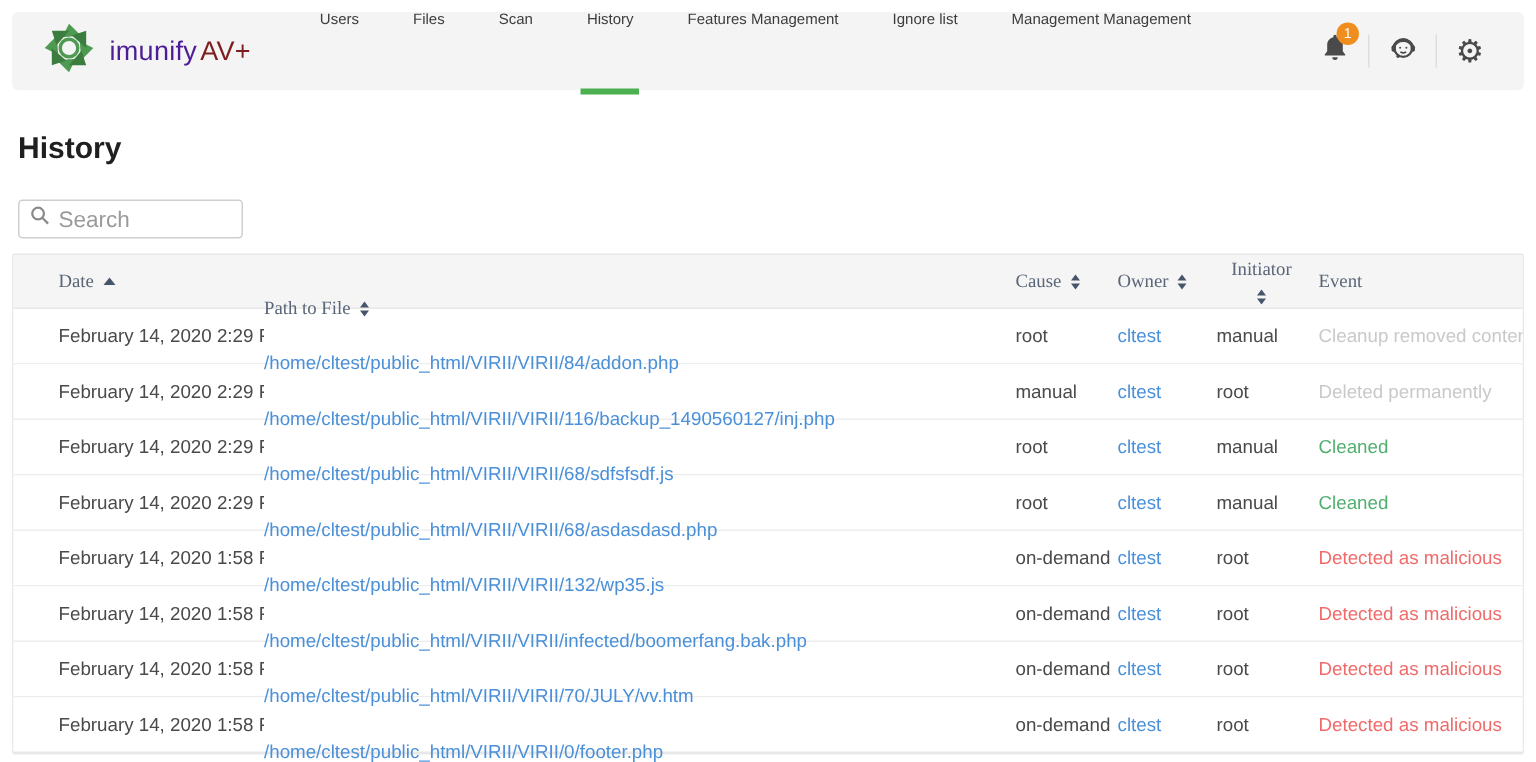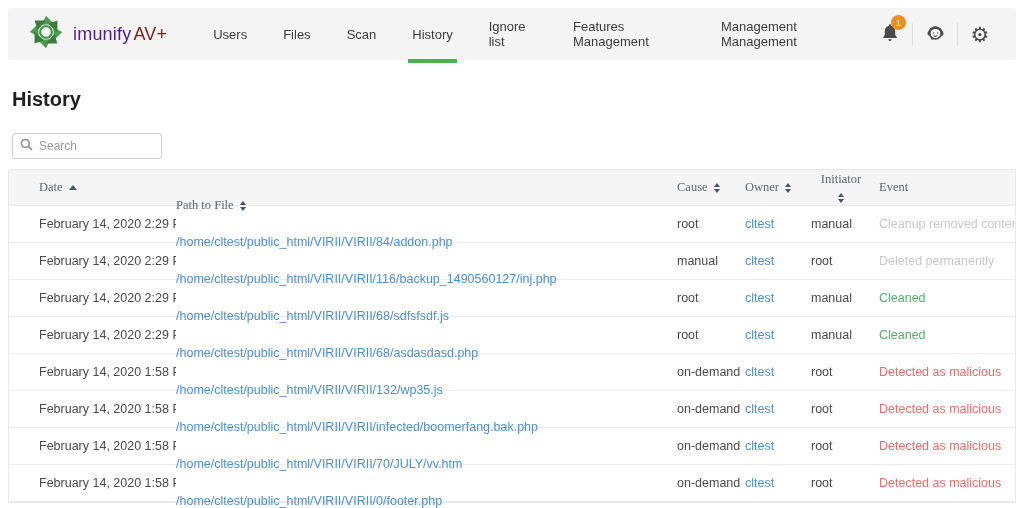--- a/index.html
+++ b/index.html
@@ -20,23 +20,23 @@
     align-items:center;
     padding:0 18px 0 20px;
     position:relative;
   }
   .brand{ display:flex; align-items:center; gap:9px; margin-right:28px; }
   .brand-text{ font-size:18px; letter-spacing:.2px; }
   .brand-light{ color:#4c1d95; font-weight:400; }
   .brand-bold{ color:#7f1d1d; font-weight:400; margin-left:2px; }
   .nav-tabs{ display:flex; align-items:stretch; height:52px; flex:1; }
   .nav-tab{
-    display:flex; align-items:center;
+    display:flex; align-items:flex-start;
     padding:0 18px;
-    font-size:13px; color:#3c3c3c;
+    font-size:10px; color:#3c3c3c;
     cursor:pointer; position:relative;
   }
   .nav-tab.active::after{
     content:"";
     position:absolute; left:14px; right:14px; bottom:-3px;
     height:4px; background:var(--accent-green,#4caf50);
   }
   .topbar-right{ display:flex; align-items:center; gap:0; }
   .icon-btn{
     position:relative;
@@ -62,21 +62,21 @@
     margin:22px 0 0 4px;
     width:150px; height:26px;
     border:1px solid #cfcfcf; border-radius:3px;
     background:#fff;
     display:flex; align-items:center;
     padding:0 7px; gap:6px;
   }
   .search-box input{
     border:none; outline:none; flex:1; min-width:0;
     font-family:"Liberation Sans",sans-serif;
-    font-size:12px; color:#444; background:transparent;
+    font-size:15px; color:#444; background:transparent;
   }
   .search-box input::placeholder{ color:#9a9a9a; }
   
   .table{ margin-top:10px; border:1px solid #e8e8e8; border-radius:2px; }
   .thead{
     display:flex; align-items:center;
     height:36px; background:#f5f5f5;
     padding-left:30px;
     border-bottom:1px solid #e8e8e8;
   }
@@ -145,24 +145,24 @@
       <div class="nav-tab">
       <span>Files</span>
     </div>
       <div class="nav-tab">
       <span>Scan</span>
     </div>
       <div class="nav-tab active">
       <span>History</span>
     </div>
       <div class="nav-tab">
+      <span>Features Management</span>
+    </div>
+      <div class="nav-tab">
       <span>Ignore list</span>
-    </div>
-      <div class="nav-tab">
-      <span>Features Management</span>
     </div>
       <div class="nav-tab">
       <span>Management Management</span>
     </div>
     </nav>
 
   <div class="topbar-right">
     <div class="icon-btn">
       <span>
         <svg width="18" height="19" viewBox="0 0 18 19" fill="#4a4a4a">

